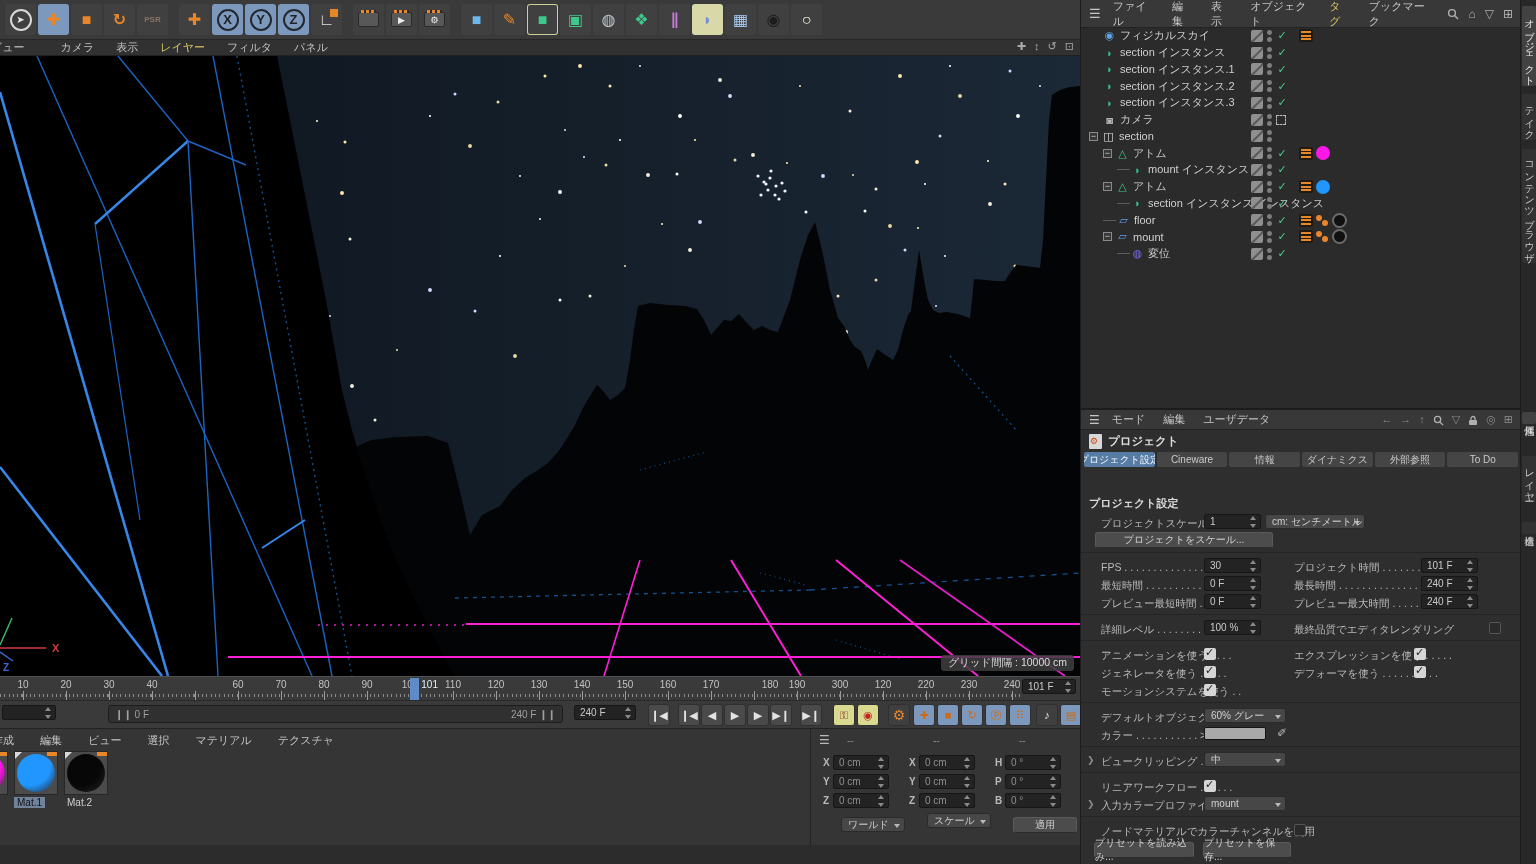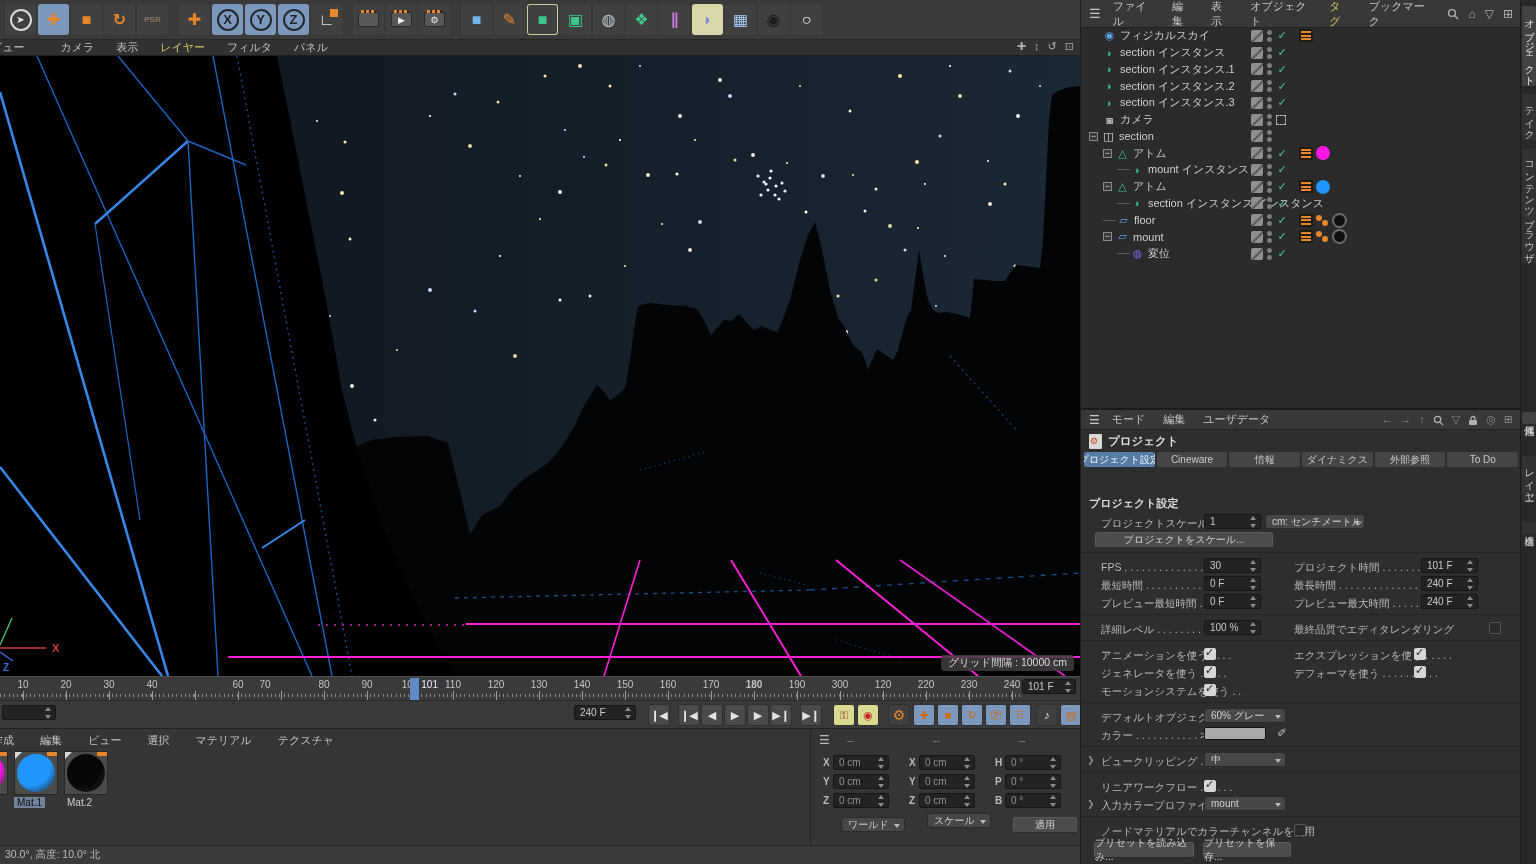--- a/index.html
+++ b/index.html
@@ -406,21 +406,21 @@
       <div class="num" style="left: 66px;">20</div>
       <div class="tick" style="left: 109px;"></div>
       <div class="num" style="left: 109px;">30</div>
       <div class="tick" style="left: 152px;"></div>
       <div class="num" style="left: 152px;">40</div>
       <div class="tick" style="left: 195px;"></div>
       <div class="num" style="left: 195px; margin-top: 24px;">50</div>
       <div class="tick" style="left: 238px;"></div>
       <div class="num" style="left: 238px;">60</div>
       <div class="tick" style="left: 281px;"></div>
-      <div class="num" style="left: 265px;">70</div>
+      <div class="num" style="left: 281px;">70</div>
       <div class="tick" style="left: 324px;"></div>
       <div class="num" style="left: 324px;">80</div>
       <div class="tick" style="left: 367px;"></div>
       <div class="num" style="left: 367px;">90</div>
       <div class="tick" style="left: 410px;"></div>
       <div class="num" style="left: 410px;">100</div>
       <div class="tick" style="left: 453px;"></div>
       <div class="num" style="left: 453px;">110</div>
       <div class="tick" style="left: 496px;"></div>
       <div class="num" style="left: 496px;">120</div>
@@ -428,21 +428,21 @@
       <div class="num" style="left: 539px;">130</div>
       <div class="tick" style="left: 582px;"></div>
       <div class="num" style="left: 582px;">140</div>
       <div class="tick" style="left: 625px;"></div>
       <div class="num" style="left: 625px;">150</div>
       <div class="tick" style="left: 668px;"></div>
       <div class="num" style="left: 668px;">160</div>
       <div class="tick" style="left: 711px;"></div>
       <div class="num" style="left: 711px;">170</div>
       <div class="tick" style="left: 754px;"></div>
-      <div class="num" style="left: 754px; font-weight: bold;">180</div>
+      <div class="num" style="left: 770px;">180</div>
       <div class="tick" style="left: 797px;"></div>
       <div class="num" style="left: 797px;">190</div>
       <div class="tick" style="left: 840px;"></div>
       <div class="num" style="left: 840px;">300</div>
       <div class="tick" style="left: 883px;"></div>
       <div class="num" style="left: 883px;">120</div>
       <div class="tick" style="left: 926px;"></div>
       <div class="num" style="left: 926px;">220</div>
       <div class="tick" style="left: 969px;"></div>
       <div class="num" style="left: 969px;">230</div>
@@ -455,20 +455,24 @@
           <i class="up"></i>
           <i class="dn"></i>
         </div></div>
     </div>
   <div id="transport">
       <div class="fld" style="position: absolute; left: 2px; top: 4px; width: 54px;">
         <div class="spin">
           <i class="up"></i>
           <i class="dn"></i>
         </div>
+      </div>
+      <div style="position: absolute; left: 108px; top: 4px; width: 455px; height: 18px; background: rgb(48, 48, 48); border: 1px solid rgb(28, 28, 28); border-radius: 3px; color: rgb(159, 159, 159); font-size: 10px; display: flex; align-items: center; justify-content: space-between; padding: 0px 6px;">
+        <div>❙❙ 0 F</div>
+        <div>240 F ❙❙</div>
       </div>
       <div class="fld" style="position: absolute; left: 574px; top: 4px; width: 62px;">240 F<div class="spin">
           <i class="up"></i>
           <i class="dn"></i>
         </div></div>
       <div class="pbtn" style="left: 648px;">❙◀</div>
       <div class="pbtn" style="left: 678px;">❙◀</div>
       <div class="pbtn" style="left: 701px;">◀</div>
       <div class="pbtn" style="left: 724px;">▶</div>
       <div class="pbtn" style="left: 747px;">▶</div>
@@ -560,23 +564,20 @@
         <div class="rl" style="left: 184px; top: 66px;">B</div>
         <div class="fld" style="position: absolute; left: 194px; top: 64px; width: 56px; color: rgb(143, 143, 143);">0 °<div class="spin">
             <i class="up"></i>
             <i class="dn"></i>
           </div></div>
         <div class="drop" style="position: absolute; left: 30px; top: 88px; width: 64px;">ワールド</div>
         <div class="drop" style="position: absolute; left: 116px; top: 84px; width: 64px;">スケール</div>
         <div class="ubtn" style="position: absolute; left: 202px; top: 88px; width: 64px;">適用</div>
       </div>
   </div>
-  <div id="statusbar">
-    <span>30.0°, 高度: 10.0° 北</span>
-  </div>
   <div id="right">
     <div id="om-menubar">
         <div style="margin: 0px 12px 0px 8px; font-size: 13px;">☰</div>
         <div class="mi">ファイル</div>
         <div class="mi">編集</div>
         <div class="mi">表示</div>
         <div class="mi">オブジェクト</div>
         <div class="mi hl">タグ</div>
         <div class="mi">ブックマーク</div>
         <div style="margin-left: auto; display: flex; gap: 9px; padding-right: 8px; color: rgb(176, 176, 176); font-size: 12px;">

